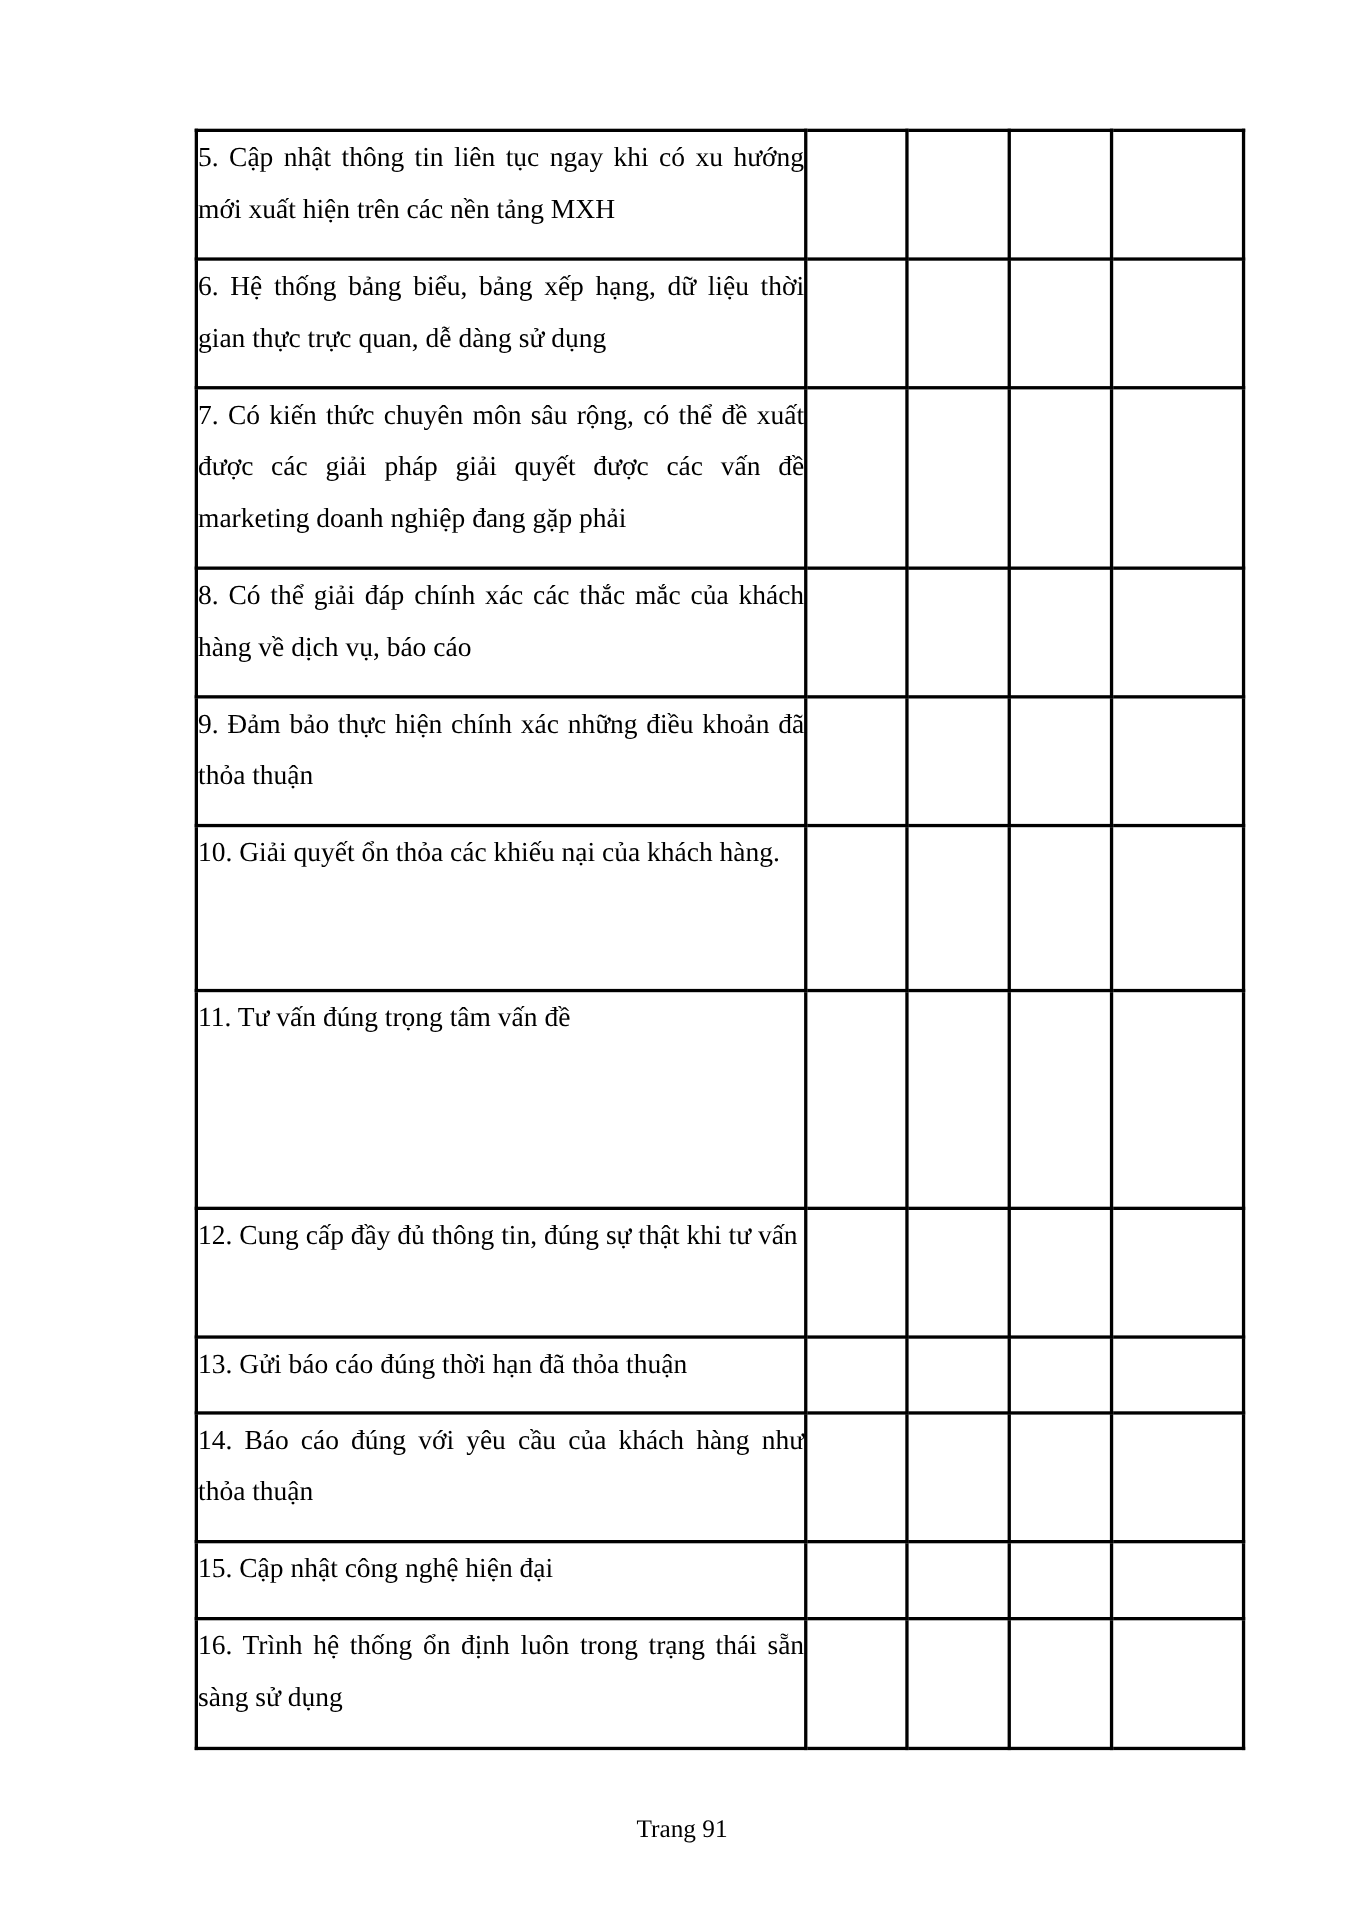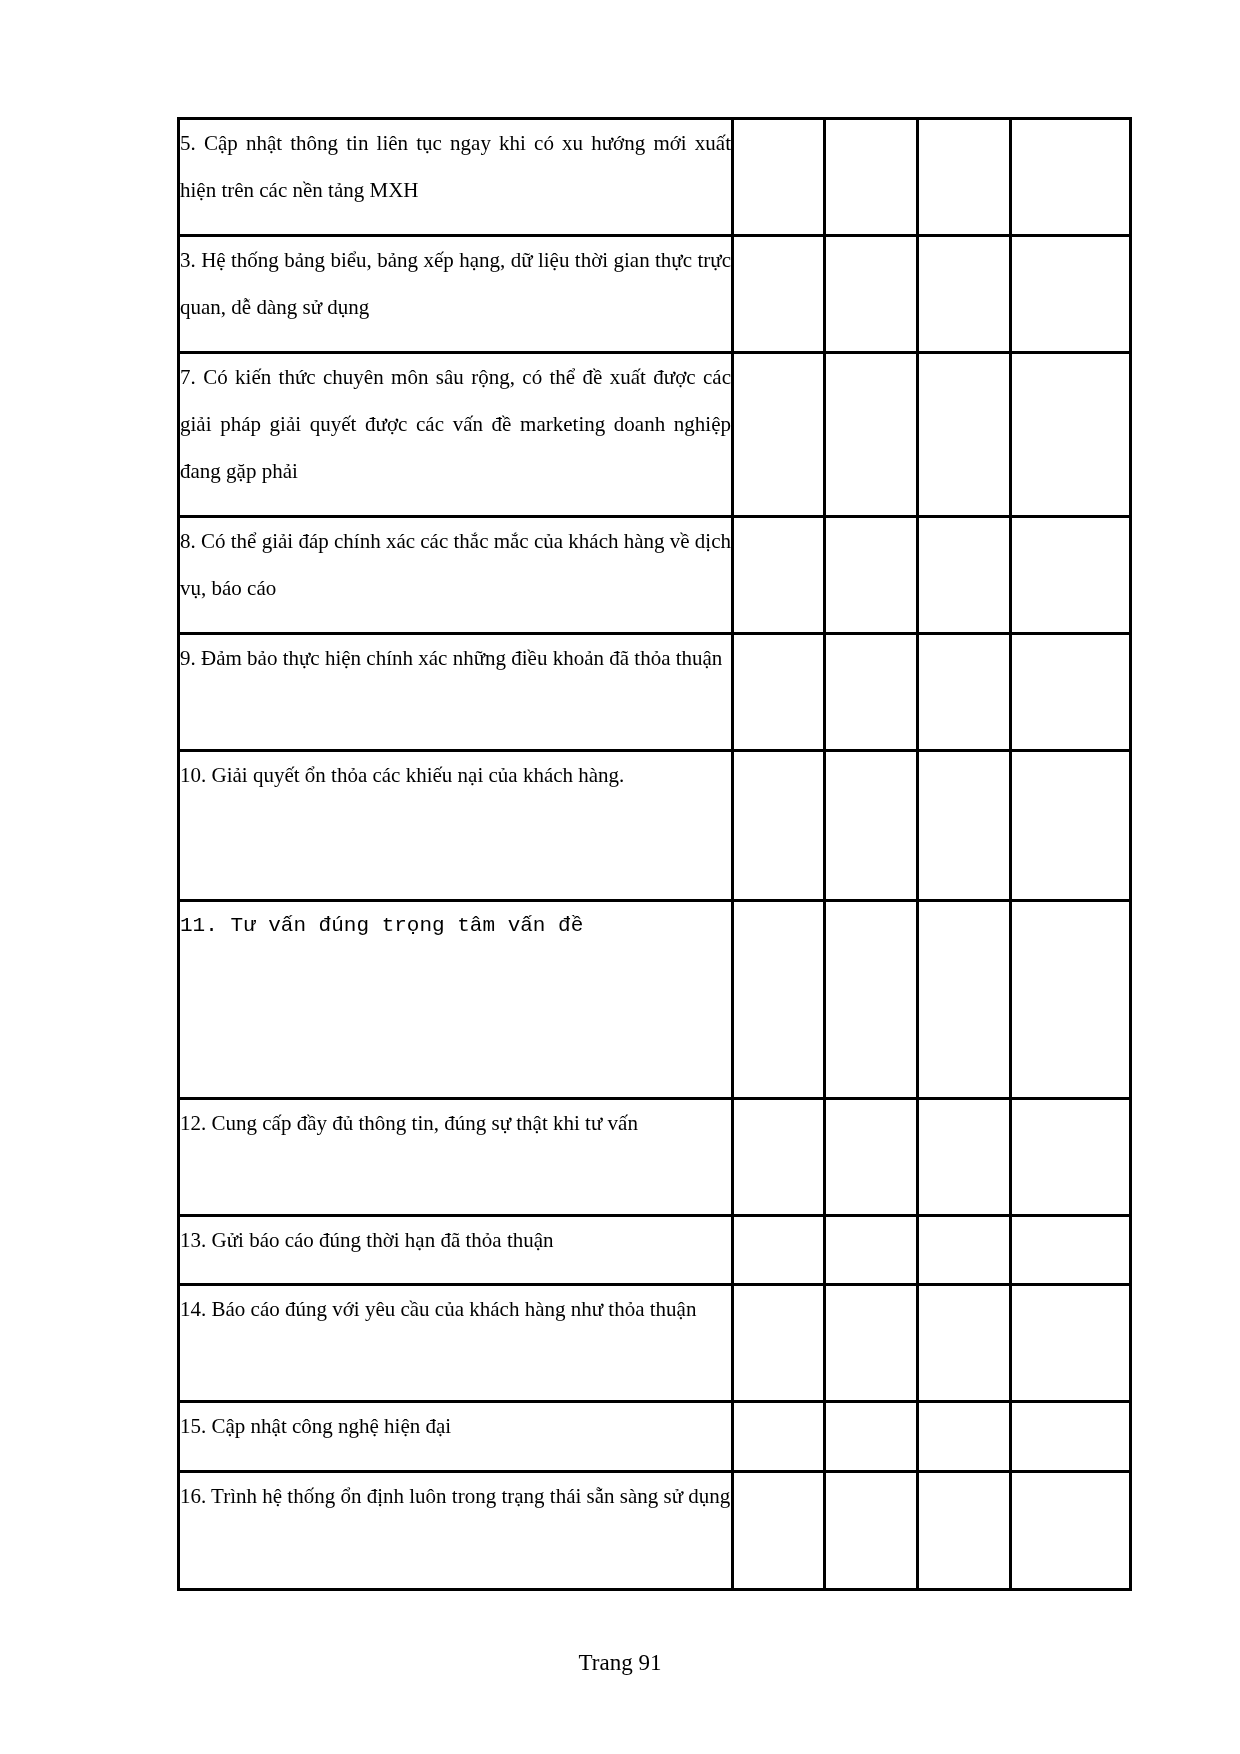--- a/index.html
+++ b/index.html
@@ -1,39 +1,39 @@
 <!DOCTYPE html>
 <html><head>
 <meta charset="utf-8">
 <style>
   html, body { margin:0; padding:0; background:#fff; }
   body { width:1240px; height:1754px; position:relative; overflow:hidden;
          font-family:"Liberation Serif", serif; color:#000; }
   table.survey { position:absolute; left:177px; top:117px; border-collapse:collapse; }
   table.survey td { border:3px solid #000; padding:0; vertical-align:top; }
   td.q { width:554px; padding:12px 10px 0 10px; box-sizing:border-box;
-         font-size:21px; line-height:47px; text-align:justify; text-align-last:left; }
+         font-size:25px; line-height:47px; text-align:justify; text-align-last:left; }
   td.c1 { width:89px; } td.c2 { width:90px; } td.c3 { width:90px; } td.c4 { width:117px; }
   .footer { position:absolute; top:1650px; left:0; width:1240px; text-align:center;
             font-size:23px; }
 </style>
 </head>
 <body>
 
 <table class="survey">
   <tbody id="survey-body">
       <tr style="height: 117px;">
         <td class="q">5. Cập nhật thông tin liên tục ngay khi có xu hướng mới xuất hiện trên các nền tảng MXH</td>
         <td class="c1"></td>
         <td class="c2"></td>
         <td class="c3"></td>
         <td class="c4"></td>
       </tr>
       <tr style="height: 117px;">
-        <td class="q">3. Hệ thống bảng biểu, bảng xếp hạng, dữ liệu thời gian thực trực quan, dễ dàng sử dụng</td>
+        <td class="q">6. Hệ thống bảng biểu, bảng xếp hạng, dữ liệu thời gian thực trực quan, dễ dàng sử dụng</td>
         <td class="c1"></td>
         <td class="c2"></td>
         <td class="c3"></td>
         <td class="c4"></td>
       </tr>
       <tr style="height: 164px; margin-left: 16px;">
         <td class="q">7. Có kiến thức chuyên môn sâu rộng, có thể đề xuất được các giải pháp giải quyết được các vấn đề marketing doanh nghiệp đang gặp phải</td>
         <td class="c1"></td>
         <td class="c2"></td>
         <td class="c3"></td>
@@ -53,21 +53,21 @@
         <td class="c3"></td>
         <td class="c4"></td>
       </tr>
       <tr style="height: 150px;">
         <td class="q">10. Giải quyết ổn thỏa các khiếu nại của khách hàng.</td>
         <td class="c1"></td>
         <td class="c2"></td>
         <td class="c3"></td>
         <td class="c4"></td>
       </tr>
-      <tr style="height: 198px; font-family: Liberation Mono, monospace;">
+      <tr style="height: 198px;">
         <td class="q">11. Tư vấn đúng trọng tâm vấn đề</td>
         <td class="c1"></td>
         <td class="c2"></td>
         <td class="c3"></td>
         <td class="c4"></td>
       </tr>
       <tr style="height: 117px;">
         <td class="q">12. Cung cấp đầy đủ thông tin, đúng sự thật khi tư vấn</td>
         <td class="c1"></td>
         <td class="c2"></td>

